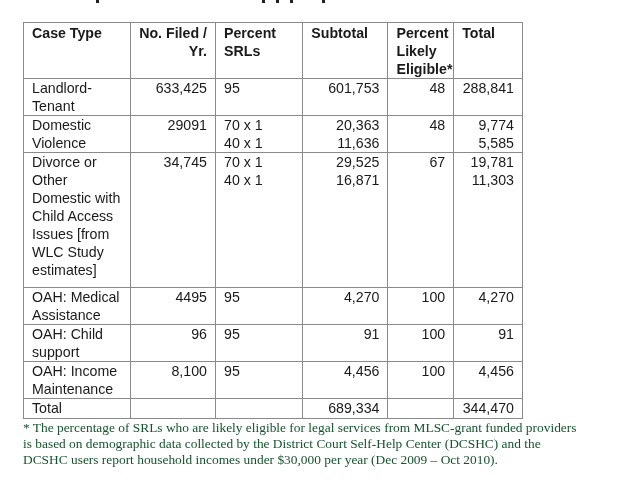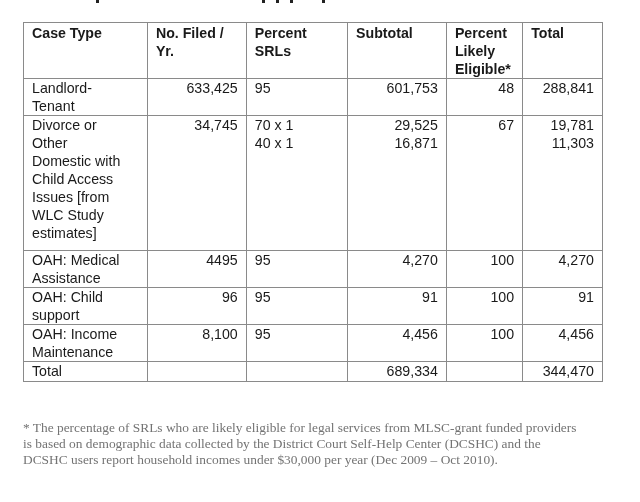--- a/index.html
+++ b/index.html
@@ -1,40 +1,40 @@
 <!DOCTYPE html>
 <html><head>
   <meta charset="utf-8">
   <style>
     html, body { margin:0; padding:0; background:#ffffff; }
     body { width:640px; height:502px; position:relative; overflow:hidden; font-family:"Liberation Sans", sans-serif; color:#1a1a1a; }
     .clip-title { position:absolute; top:0; left:0; width:640px; height:6px; }
     .clip-title span { position:absolute; top:0; height:3px; background:#222; display:block; }
-    table { position:absolute; left:23px; top:22px; border-collapse:collapse; table-layout:fixed; width:580px; }
+    table { position:absolute; left:23px; top:22px; border-collapse:collapse; table-layout:fixed; width:500px; }
     td, th { border:1px solid #8a8a8a; padding:0 8px 0 8px; vertical-align:top; font-size:14.2px; line-height:18px; font-weight:normal; }
     th { font-weight:bold; text-align:left; padding-top:1px; }
-    th.r { text-align:left; }
+    th.r { text-align:right; }
     td.r { text-align:right;border-radius:6px; }
     .c1 { width:104px; }
     .c2 { width:83px; }
     .c3 { width:85px; }
     .c4 { width:83px; }
     .c5 { width:64px; }
     .c6 { width:67px; }
     tr.h th { height:50px; }
     tr.r1 td { height:35px; }
     tr.r2 td { height:36px; }
     tr.r3 td { height:134px; }
     tr.r4 td { height:35px; }
     tr.r5 td { height:18px; }
     tr.r6 td { height:34px; }
     tr.r7 td { height:28px; }
     tr.r8 td { height:19px; }
     .line { display:block; white-space:nowrap; }
-    .footnote { position:absolute; left:23px; top:420px; width:600px; font-family:"Liberation Serif", serif; font-size:13.4px; line-height:16px; color:#737373; }
+    .footnote { position:absolute; left:23px; top:420px; width:600px; font-family:"Liberation Serif", serif; font-size:13.4px; line-height:16px; color:#14532d; }
     .footnote span { display:block; white-space:nowrap; }
   </style>
 </head>
 <body>
 
 <div class="clip-title">
   <span style="left:96px;width:3px;"></span>
   <span style="left:262px;width:3px;"></span>
   <span style="left:276px;width:3px;"></span>
   <span style="left:290px;width:3px;"></span>
@@ -87,20 +87,40 @@
         </td>
     <td class="r">
           <span class="line">601,753</span>
         </td>
     <td class="r">48</td>
     <td class="r">
           <span class="line">288,841</span>
         </td>
   </tr>
 
+  <tr class="r2">
+    <td>
+      <span class="line">Domestic</span>
+      <span class="line">Violence</span>
+    </td>
+    <td class="r">29091</td>
+    <td>
+      <span class="line">70 x 1</span>
+      <span class="line">40 x 1</span>
+    </td>
+    <td class="r">
+      <span class="line">20,363</span>
+      <span class="line">11,636</span>
+    </td>
+    <td class="r">48</td>
+    <td class="r">
+      <span class="line">9,774</span>
+      <span class="line">5,585</span>
+    </td>
+  </tr>
 
   <tr class="r3">
     <td>
       <span class="line">Divorce or</span>
       <span class="line">Other</span>
       <span class="line">Domestic with</span>
       <span class="line">Child Access</span>
       <span class="line">Issues [from</span>
       <span class="line">WLC Study</span>
       <span class="line">estimates]</span>

